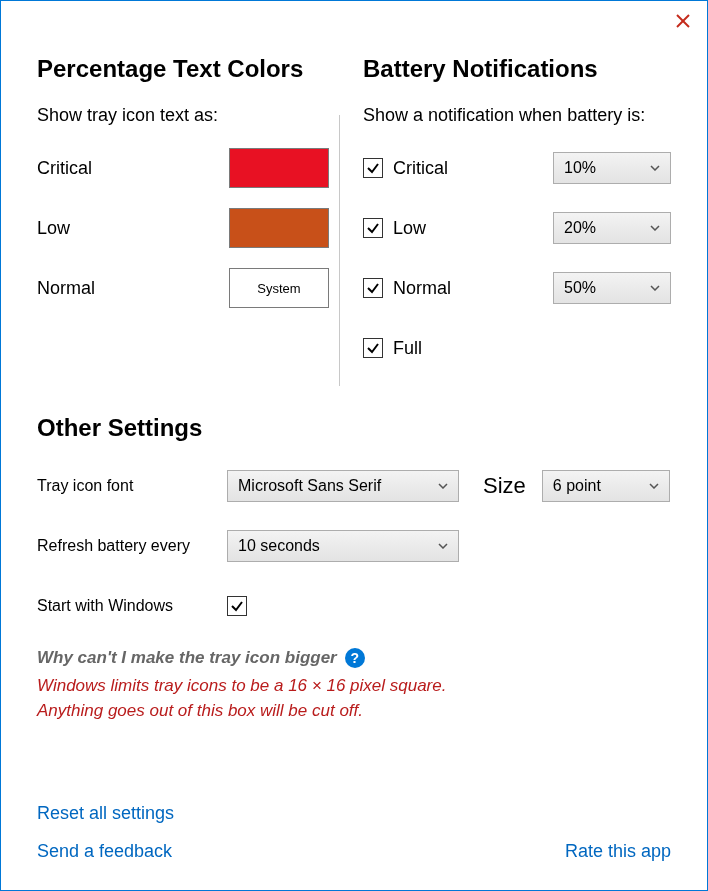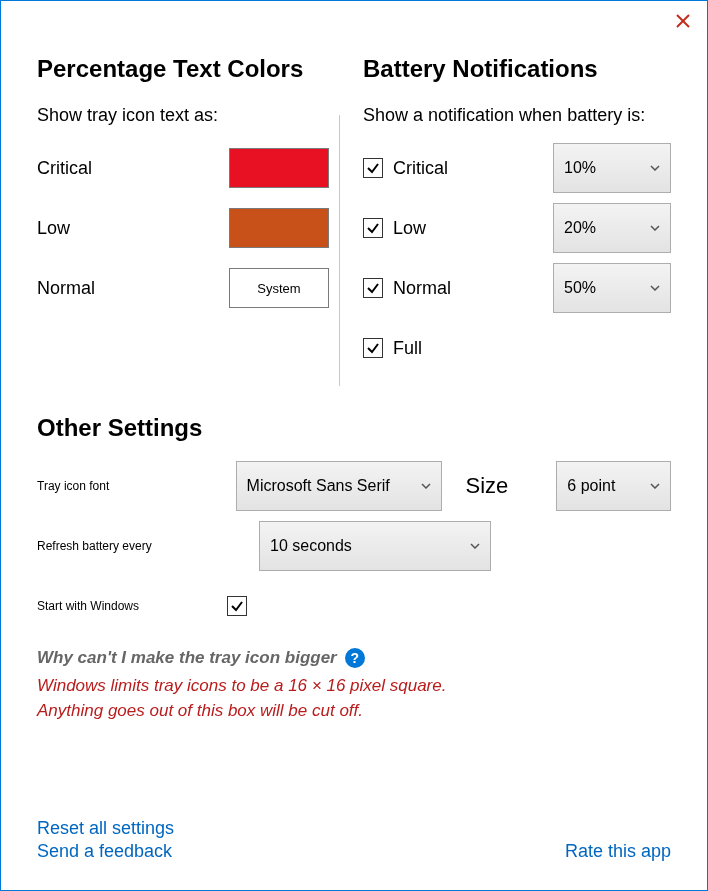--- a/index.html
+++ b/index.html
@@ -104,30 +104,29 @@
     justify-content: center;
     cursor: pointer;
     flex-shrink: 0;
   }
   .checkbox svg { stroke: #000; stroke-width: 2; fill: none; }
   .notif-label {
     flex: 1;
     font-size: 18px;
   }
   .dropdown {
-    height: 50px;
+    height: 32px;
     border: 1px solid #adadad;
     background: linear-gradient(#f3f3f3, #e3e3e3);
     display: flex;
     align-items: center;
     padding: 0 8px 0 10px;
     font-size: 16px;
     cursor: pointer;
     position: relative;
-    margin-left: 32px;
   }
   .dropdown .dd-text { flex: 1; }
   .dropdown .chev {
     width: 14px;
     display: flex;
     align-items: center;
     justify-content: center;
   }
   .dropdown .chev svg { stroke: #555; stroke-width: 1.5; fill: none; }
   .dd-sm { width: 118px; }
@@ -136,21 +135,21 @@
 
   .other-section { margin-top: 28px; }
   .other-row {
     display: flex;
     align-items: center;
     height: 44px;
     margin-bottom: 16px;
   }
   .other-label {
     width: 190px;
-    font-size: 12px;
+    font-size: 16px;
   }
   .size-label {
     margin-left: 24px;
     margin-right: 16px;
     font-size: 22px;
   }
 
   .help-block { margin-top: 20px; }
   .help-title {
     font-style: italic;
@@ -189,21 +188,21 @@
     bottom: 28px;
   }
   .link {
     color: #0067c0;
     font-size: 18px;
     cursor: pointer;
   }
   .footer-row {
     display: flex;
     justify-content: space-between;
-    margin-top: 2px;
+    margin-top: 17px;
   }
 </style>
 </head>
 <body>
 
 <div class="window">
 
   <div class="close-btn">
     <svg width="16" height="16" viewBox="0 0 16 16">
       <line x1="2" y1="2" x2="14" y2="14"></line>

